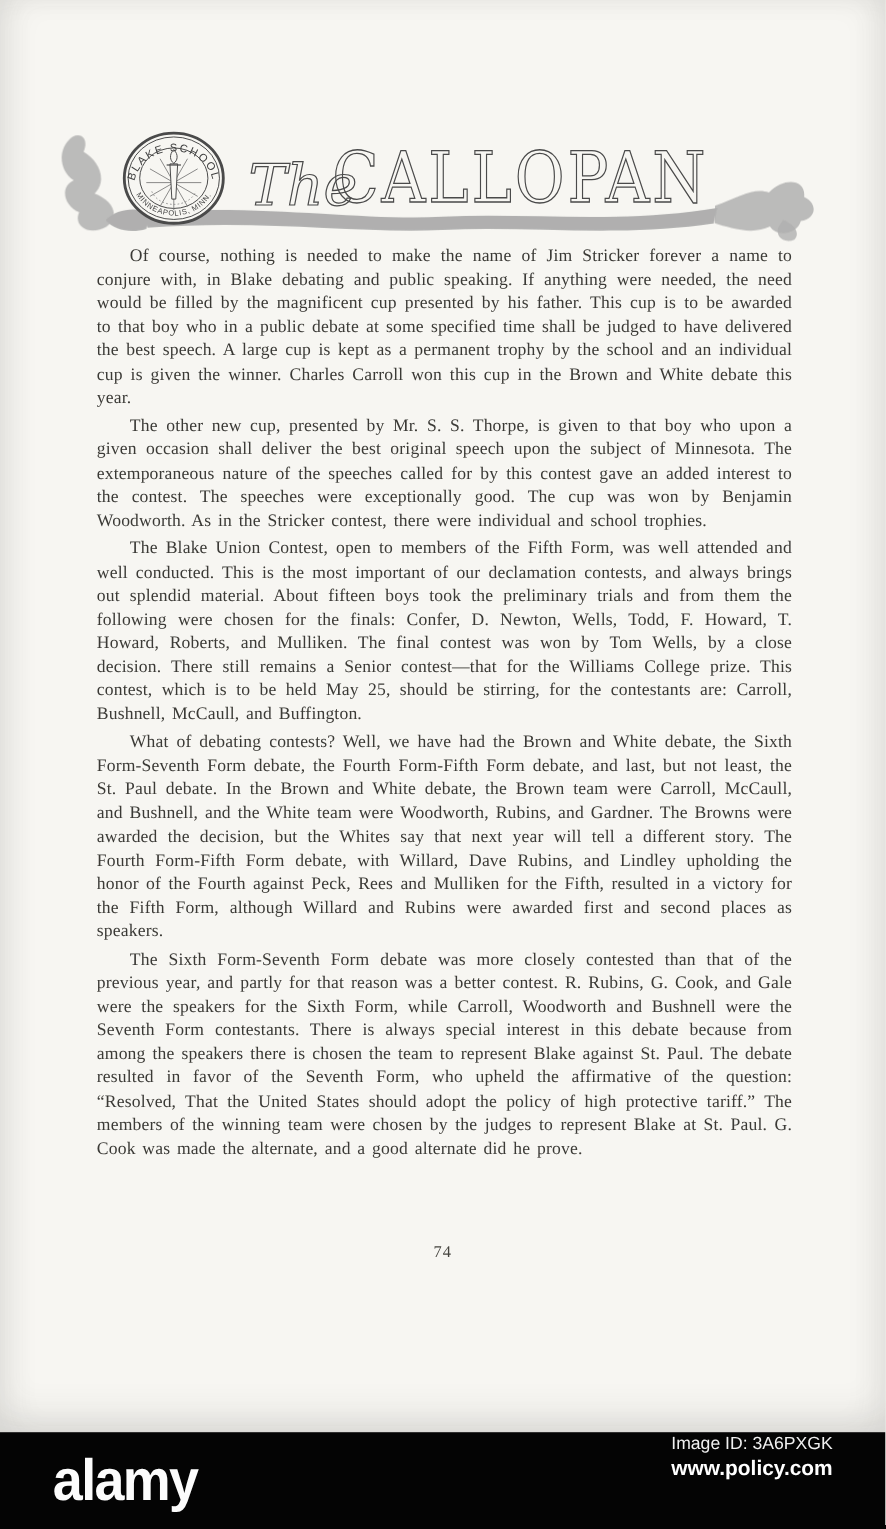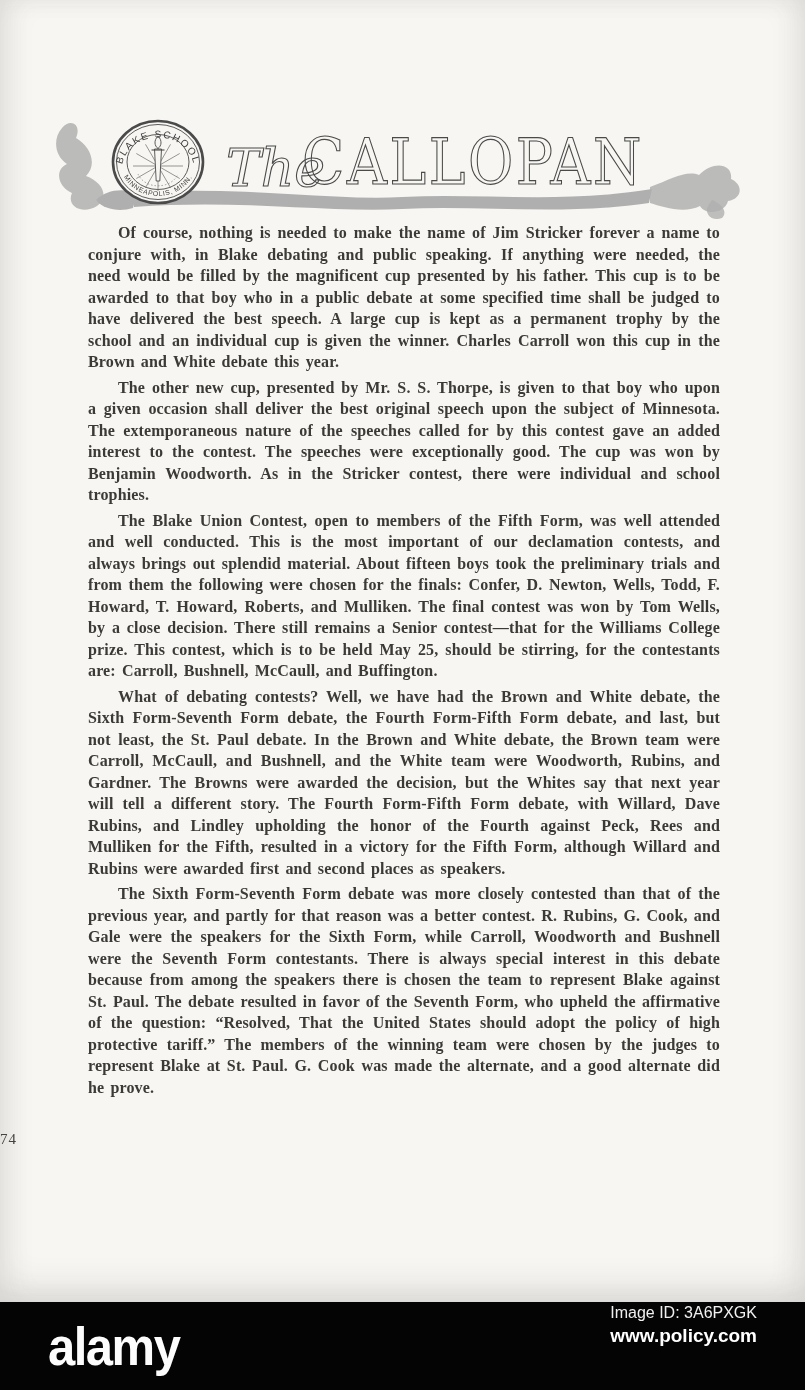--- a/index.html
+++ b/index.html
@@ -15,24 +15,24 @@
     background:#f7f6f2;
     box-shadow:inset 0 -18px 30px rgba(60,60,55,0.10), inset 14px 0 26px rgba(60,60,55,0.05), inset -14px 0 26px rgba(60,60,55,0.05);
   }
   .masthead-svg{position:absolute;left:0;top:0;}
   .article{
     position:absolute;left:88px;top:222px;width:632px;
     font-size:16px;line-height:21.5px;color:#3b3a36;
     text-align:justify;
     word-spacing:2px;letter-spacing:0.15px;
   }
-  .article p{margin:0 0 4px 0;text-indent:30px;font-weight:bold;}
+  .article p{margin:0 0 4px 0;text-indent:30px;}
   .folio{
     position:absolute;left:0;right:0;top:1131px;
-    font-size:15px;color:#45443f;letter-spacing:1px;
+    text-align:center;font-size:15px;color:#45443f;letter-spacing:1px;
   }
   .watermark-bar{
     position:absolute;left:0;top:1302px;width:805px;height:88px;
     background:#040404;color:#ffffff;
     font-family:"Liberation Sans", sans-serif;
   }
   .alamy-logo{
     position:absolute;left:48px;top:14px;
     font-size:49px;font-weight:bold;letter-spacing:-1.5px;
     transform:scaleY(1.08);transform-origin:top left;

